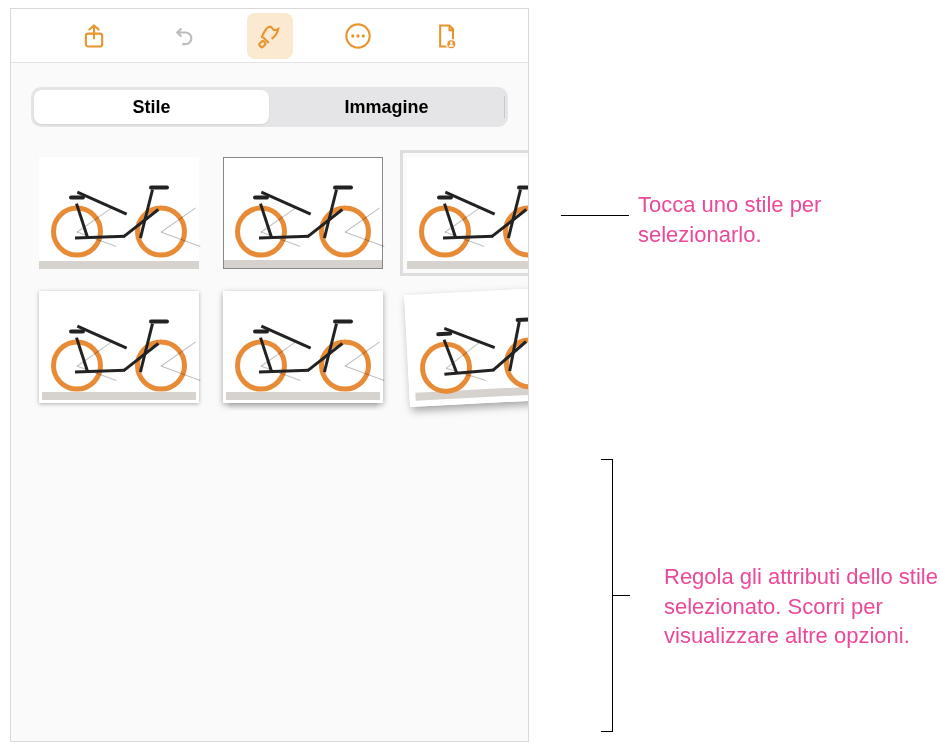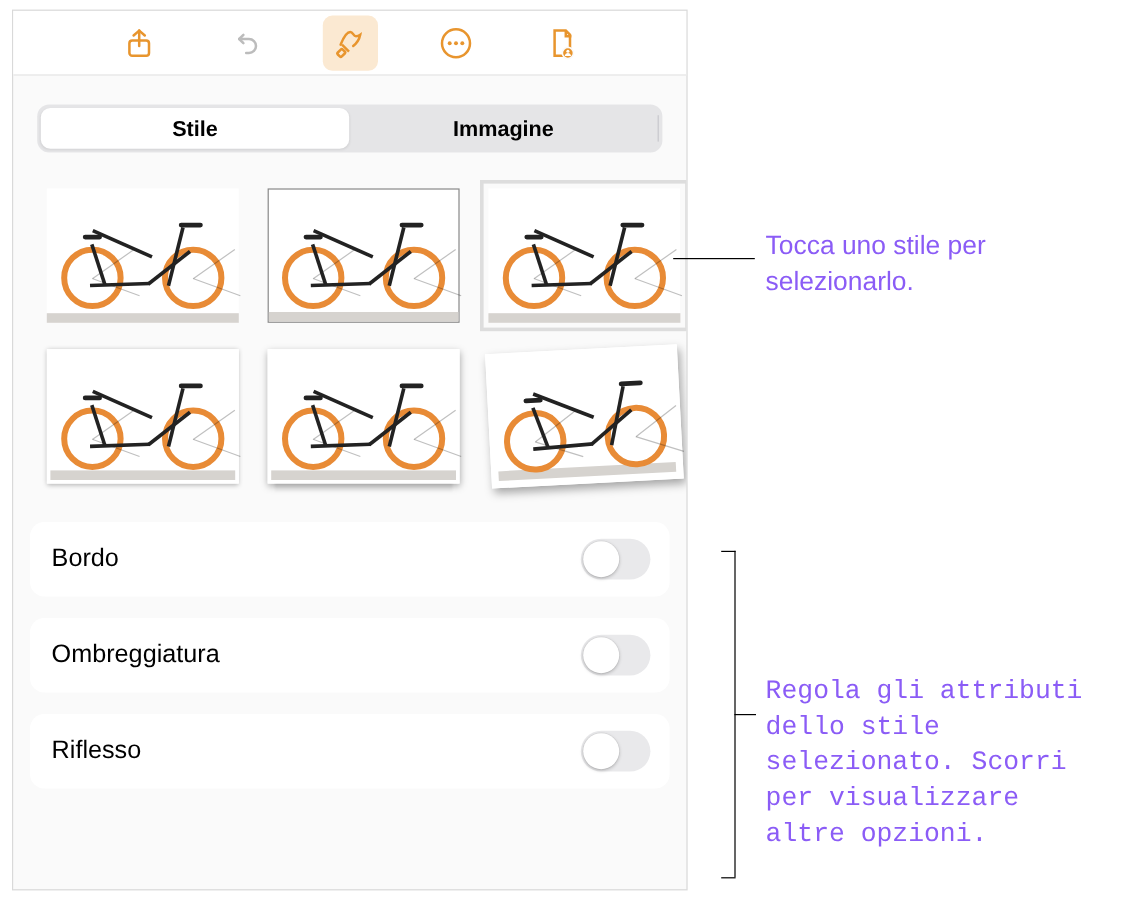--- a/index.html
+++ b/index.html
@@ -8,21 +8,21 @@
   background: #fff;
   width: 940px;
   height: 750px;
   position: relative;
   -webkit-font-smoothing: antialiased;
 }
 .panel {
   position: absolute;
   left: 10px;
   top: 8px;
-  width: 563px;
+  width: 519px;
   height: 734px;
   border: 1px solid #d9d9d9;
   background: #fafafa;
   overflow: hidden;
 }
 .toolbar {
   height: 54px;
   background: #fff;
   border-bottom: 1px solid #e3e3e3;
   display: flex;
@@ -177,21 +177,21 @@
   background: #fff;
   border-radius: 50%;
   box-shadow: 0 1px 3px rgba(0,0,0,.25), 0 0 0 .5px rgba(0,0,0,.05);
 }
 
 
 .callout {
   position: absolute;
   font-size: 22px;
   line-height: 1.35;
-  color: #8b5cf6;
+  color: #ec4899;
   max-width: 290px;
 }
 .callout-line {
   position: absolute;
   background: #000;
 }
 </style>
 </head>
 <body>
 
@@ -351,47 +351,27 @@
               <div class="frame-line fl4"></div>
               <div class="frame-line fl5"></div>
               <div class="seat"></div>
               <div class="bars"></div>
             </div>
           </div>
         </div>
     </div>
   </div>
 
-  <div class="settings">
-    <div class="setting-row">
-      <span class="setting-label">Bordo</span>
-      <div class="switch">
-          <div class="switch-knob"></div>
-        </div>
-    </div>
-    <div class="setting-row">
-      <span class="setting-label">Ombreggiatura</span>
-      <div class="switch">
-          <div class="switch-knob"></div>
-        </div>
-    </div>
-    <div class="setting-row">
-      <span class="setting-label">Riflesso</span>
-      <div class="switch">
-          <div class="switch-knob"></div>
-        </div>
-    </div>
-  </div>
 
 </div>
 
 <div class="callout-line" style="left:561px; top:215px; width:68px; height:1px;"></div>
 <div class="callout" style="left:638px; top:190px;">
   <span>Tocca uno stile per selezionarlo.</span>
 </div>
 
 <div class="callout-line" style="left:601px; top:459px; width:12px; height:1px;"></div>
 <div class="callout-line" style="left:612px; top:459px; width:1px; height:272px;"></div>
 <div class="callout-line" style="left:601px; top:731px; width:12px; height:1px;"></div>
 <div class="callout-line" style="left:612px; top:595px; width:18px; height:1px;"></div>
-<div class="callout" style="left:638px; top:562px;font-family:Liberation Mono, monospace;">
+<div class="callout" style="left:664px; top:562px;">
   <span>Regola gli attributi dello stile selezionato. Scorri per visualizzare altre opzioni.</span>
 </div>
 
 </body></html>

